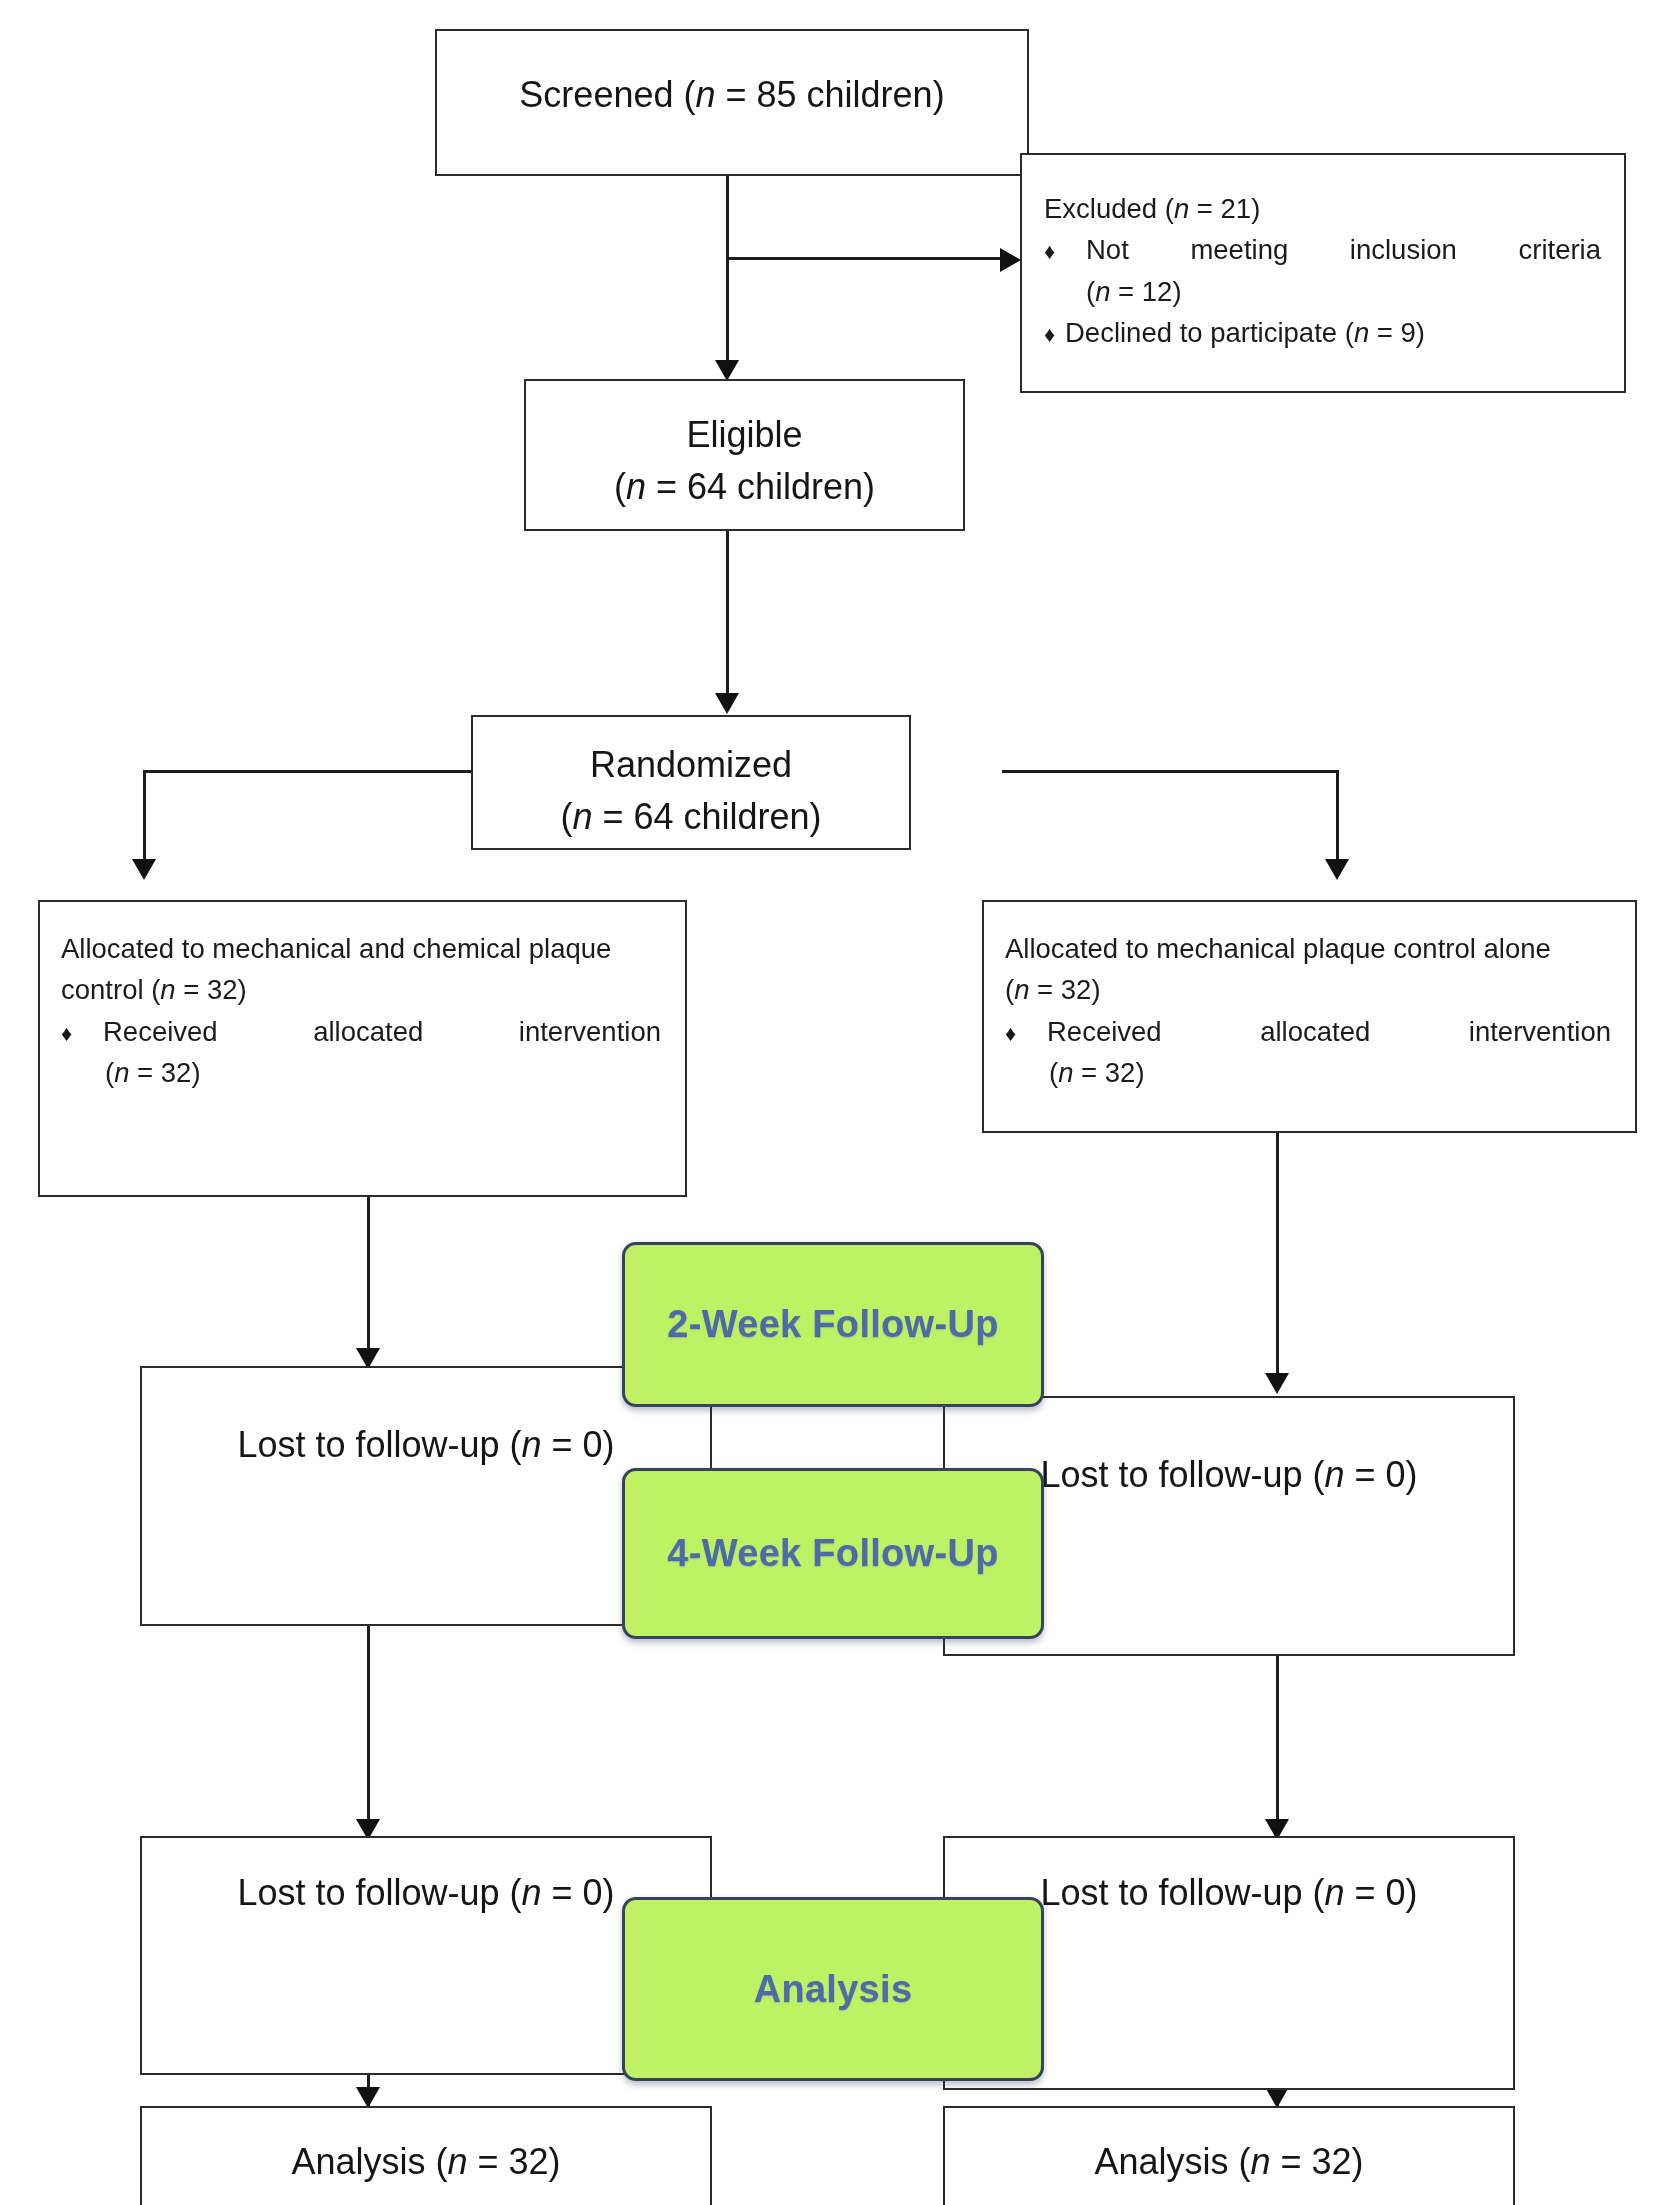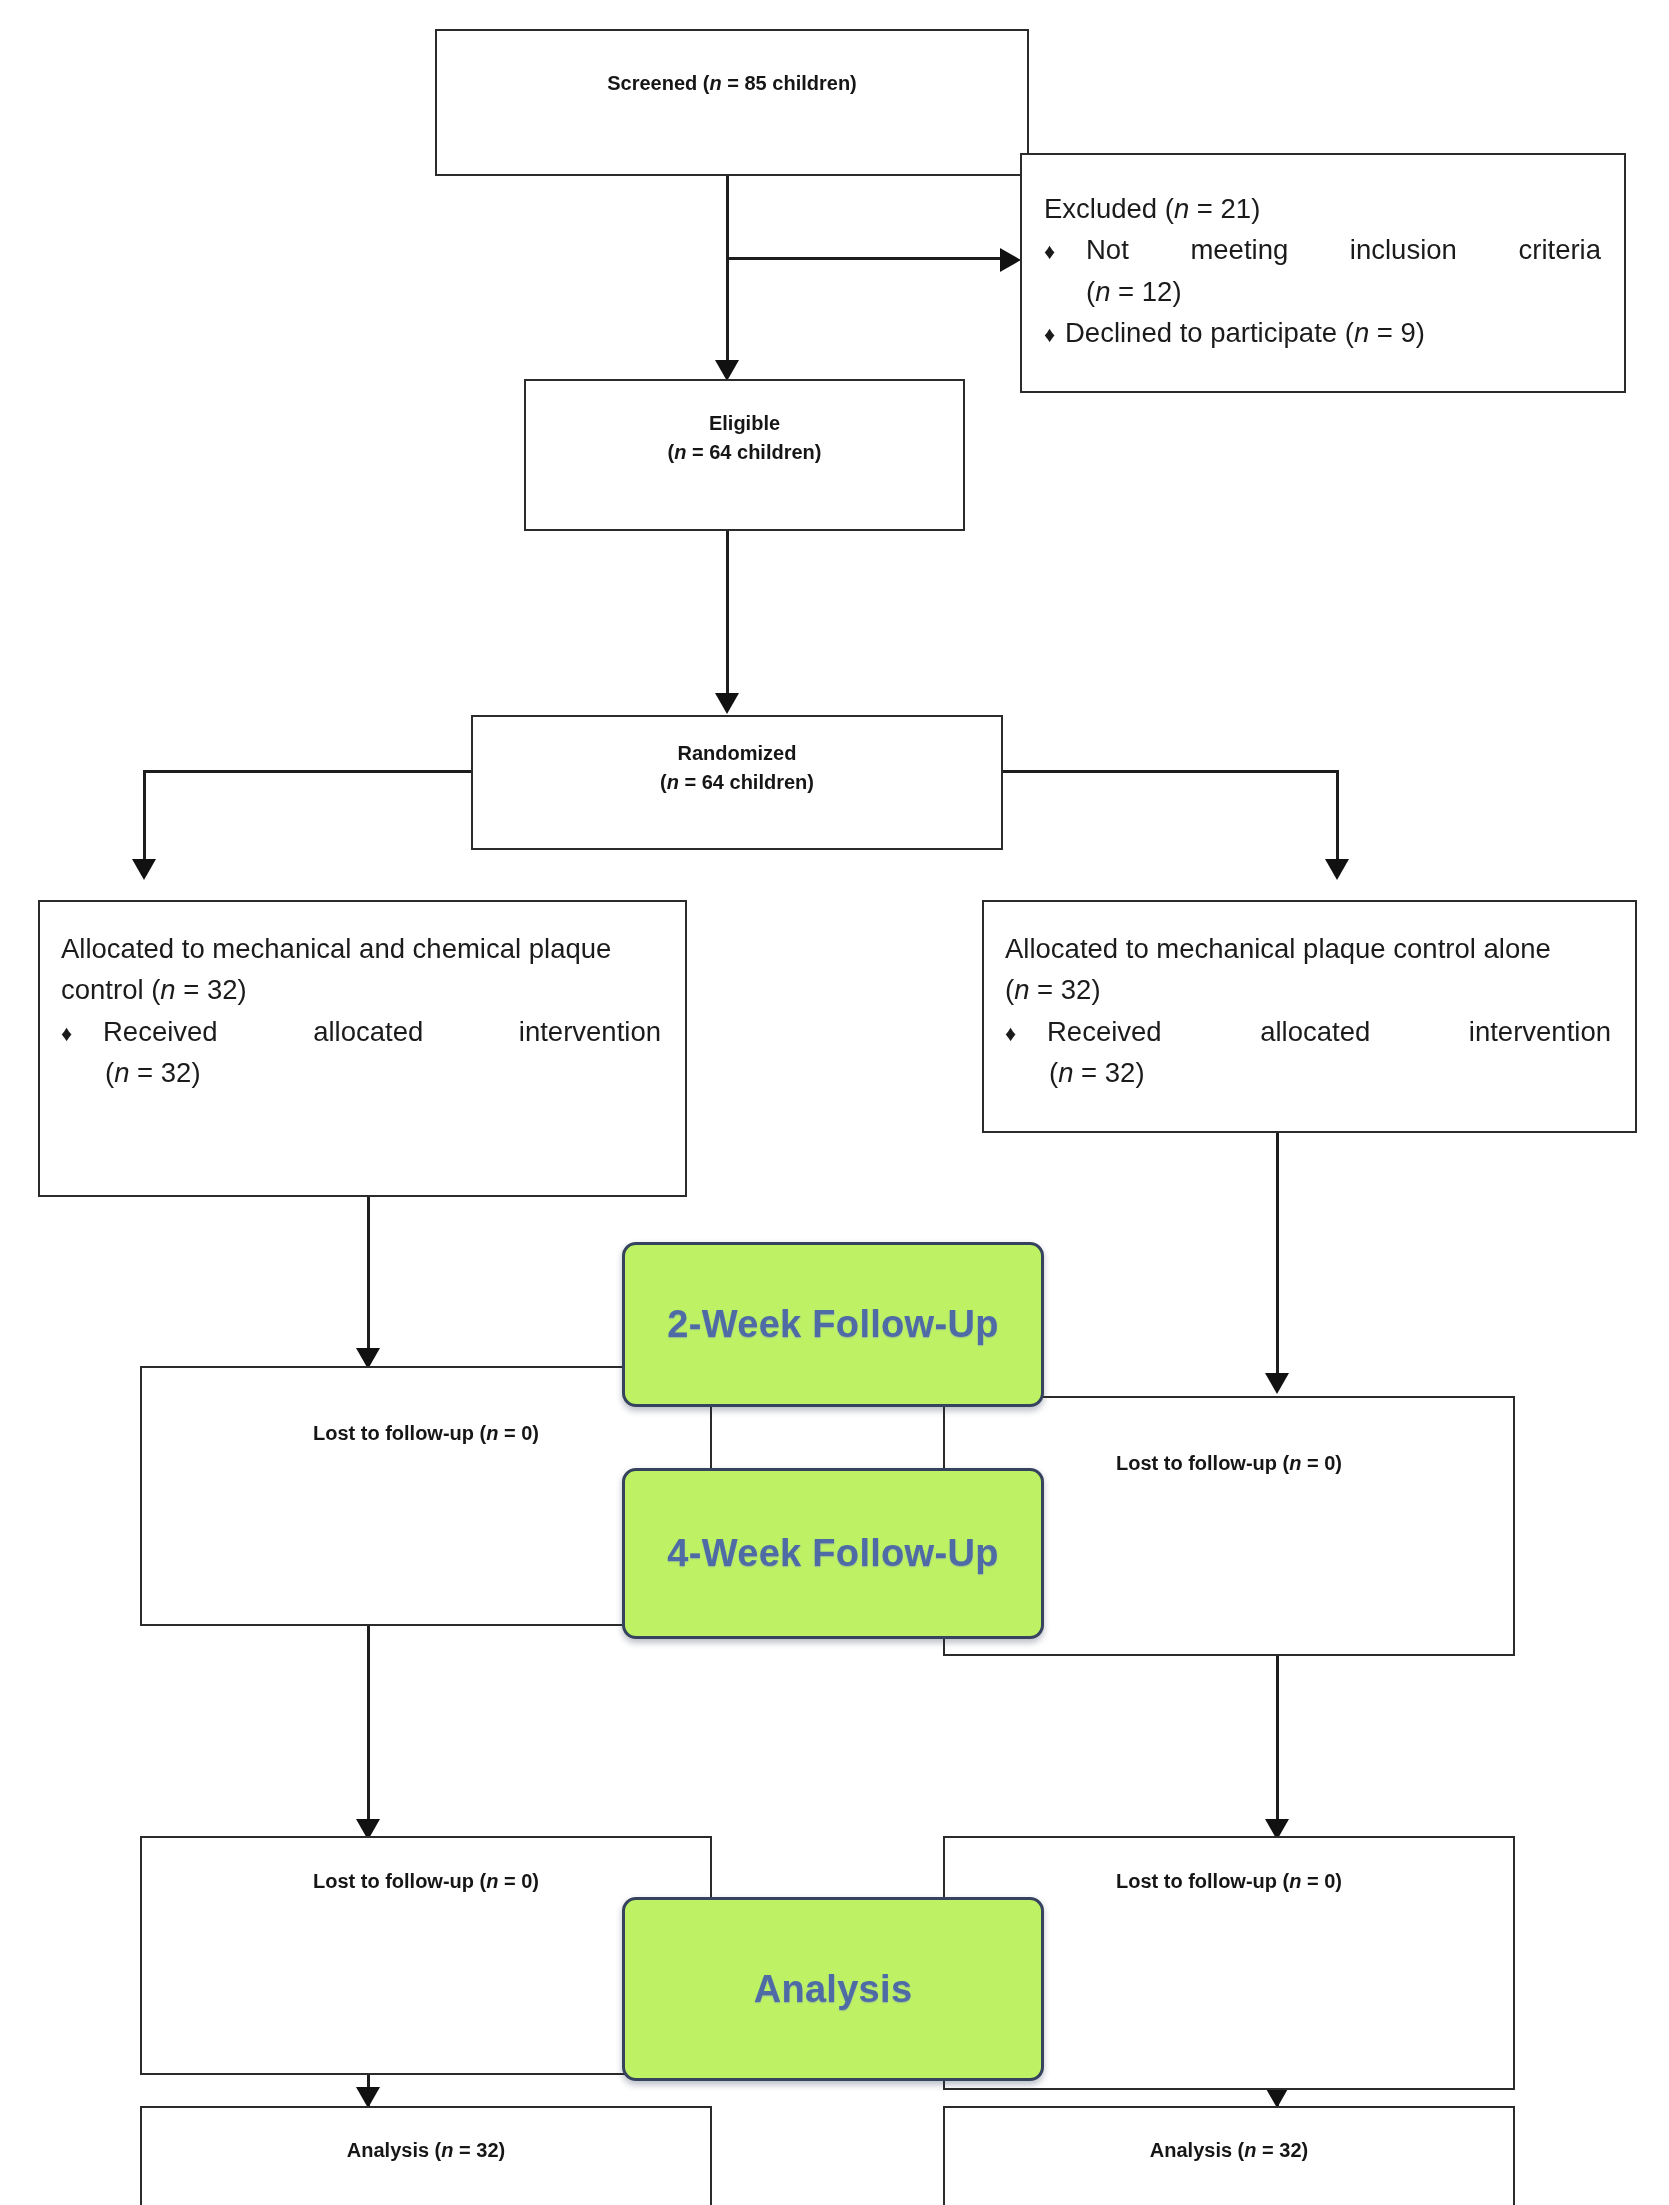--- a/index.html
+++ b/index.html
@@ -19,24 +19,23 @@
     position:absolute;
     box-sizing:border-box;
     background:#ffffff;
     border:2.4px solid #2b2b2b;
     z-index:3;
   }
   .fbox .txt{
     position:absolute;
     left:0; right:0;
     box-sizing:border-box;
-    font-size:20px;
+    font-size:36px;
     line-height:1.45;
     color:#161616;
-    font-weight:bold;
   }
   .center .txt{ text-align:center; }
   em.n{ font-style:italic; }
 
   
   .jblock{
     position:absolute;
     box-sizing:border-box;
     font-size:27.5px;
     line-height:1.5;
@@ -139,21 +138,21 @@
       <div>Eligible</div>
       <div>
         <span>(</span><em class="n">n</em><span> = 64 children)</span>
       </div>
     </div>
   </div>
 
   <div class="vline" style="left:726px; top:531px; height:165px;"></div>
   <div class="arrowdown" style="left:715px; top:693px;"></div>
 
-  <div class="fbox center" style="left:471px; top:715px; width:532px; height:135px;">
+  <div class="fbox center" style="left:471px; top:715px; width:440px; height:135px;">
     <div class="txt" style="top:22px;">
       <div>Randomized</div>
       <div>
         <span>(</span><em class="n">n</em><span> = 64 children)</span>
       </div>
     </div>
   </div>
 
   <div class="hline" style="left:143px; top:770px; width:331px;"></div>
   <div class="vline" style="left:143px; top:770px; height:95px;"></div>

